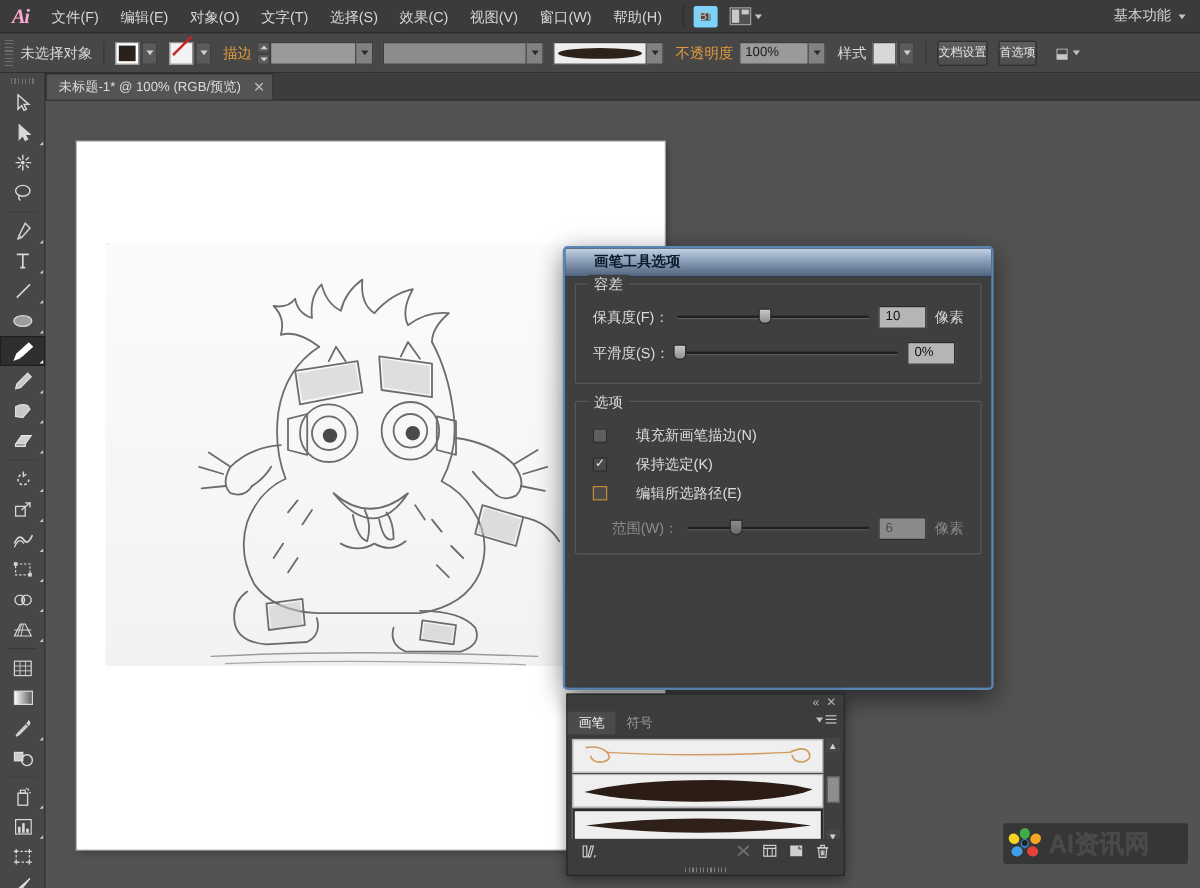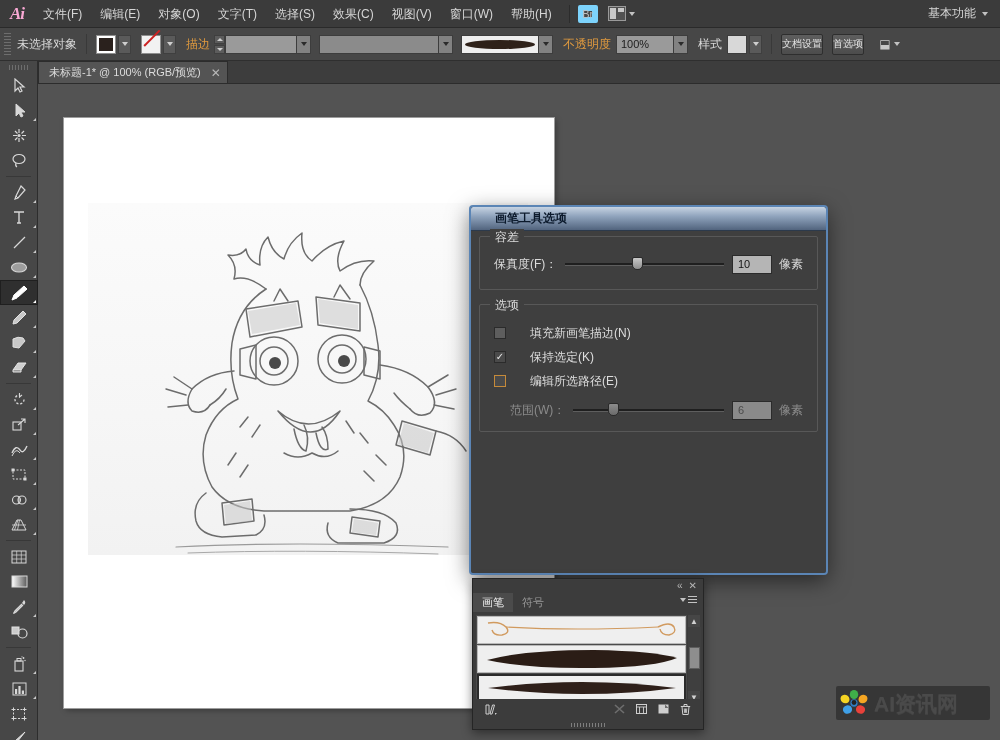--- a/index.html
+++ b/index.html
@@ -668,20 +668,29 @@
         <div class="row">
           <span class="row-label">保真度(F)：</span>
           <span class="slider">
             <span class="track"></span>
             <span class="thumb" style="left:45%"></span>
           </span>
           <span class="numfield">10</span>
           <span class="unit">像素</span>
         </div>
 
+        <div class="row">
+          <span class="row-label">平滑度(S)：</span>
+          <span class="slider">
+            <span class="track"></span>
+            <span class="thumb" style="left:0%"></span>
+          </span>
+          <span class="numfield">0%</span>
+          <span class="unit"></span>
+        </div>
       </div>
 
       <div class="fieldset" style="padding-bottom:10px">
         <span class="legend">选项</span>
 
         <div class="chkrow">
           <span class="chkbox"></span>
           <span class="chk-label">填充新画笔描边(N)</span>
         </div>
 

